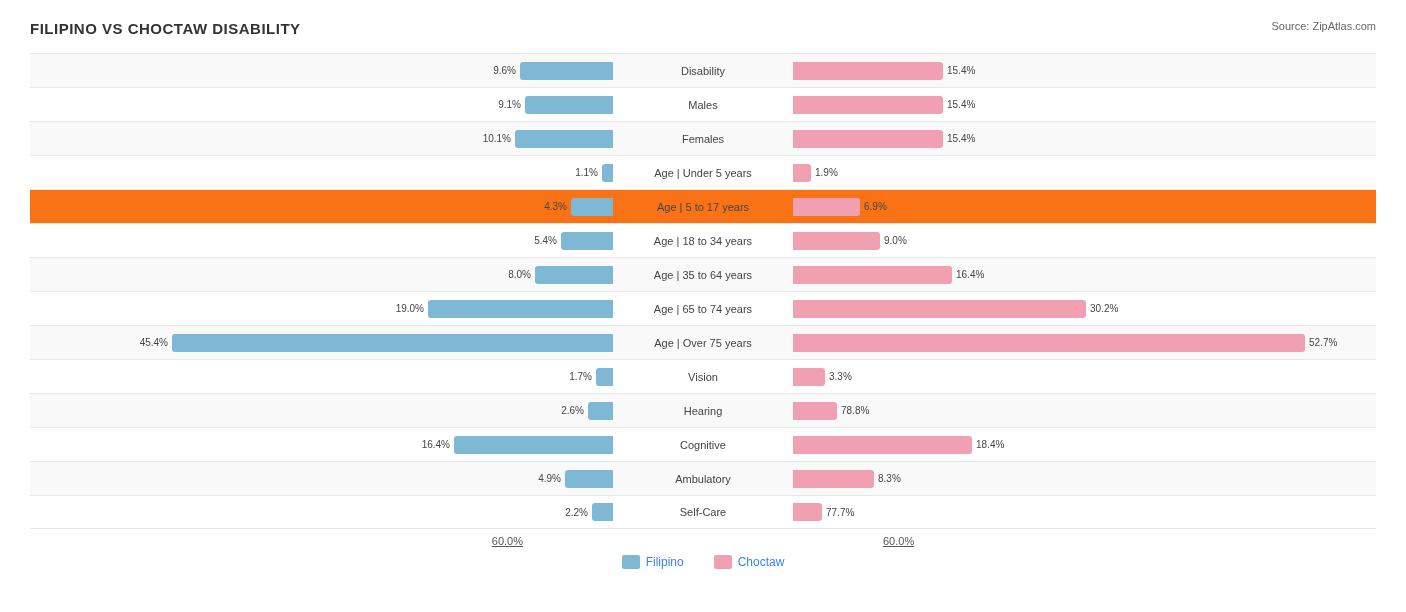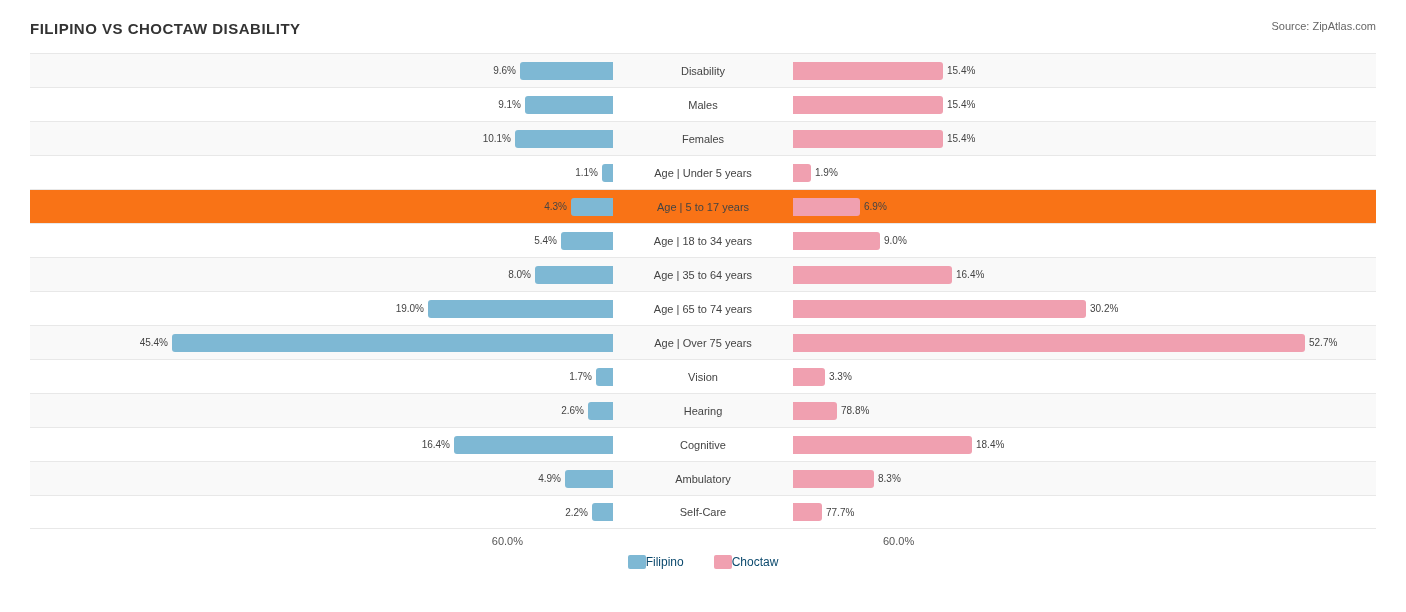--- a/index.html
+++ b/index.html
@@ -126,32 +126,34 @@
     }
     .axis-right {
       flex: 1;
       display: flex;
       justify-content: flex-start;
       padding-left: 90px;
     }
     .axis-label {
       font-size: 11px;
       color: #555;
+      text-decoration: underline;
     }
     .legend {
       display: flex;
       justify-content: center;
       gap: 30px;
       margin-top: 8px;
     }
     .legend-item {
       display: flex;
       align-items: flex-end;
+      gap: 6px;
       font-size: 12px;
-      color: #0c4a6e;
+      color: #3b82f6;
     }
     .legend-box {
       width: 18px;
       height: 14px;
       border-radius: 2px;
     }
     
     
     
     

